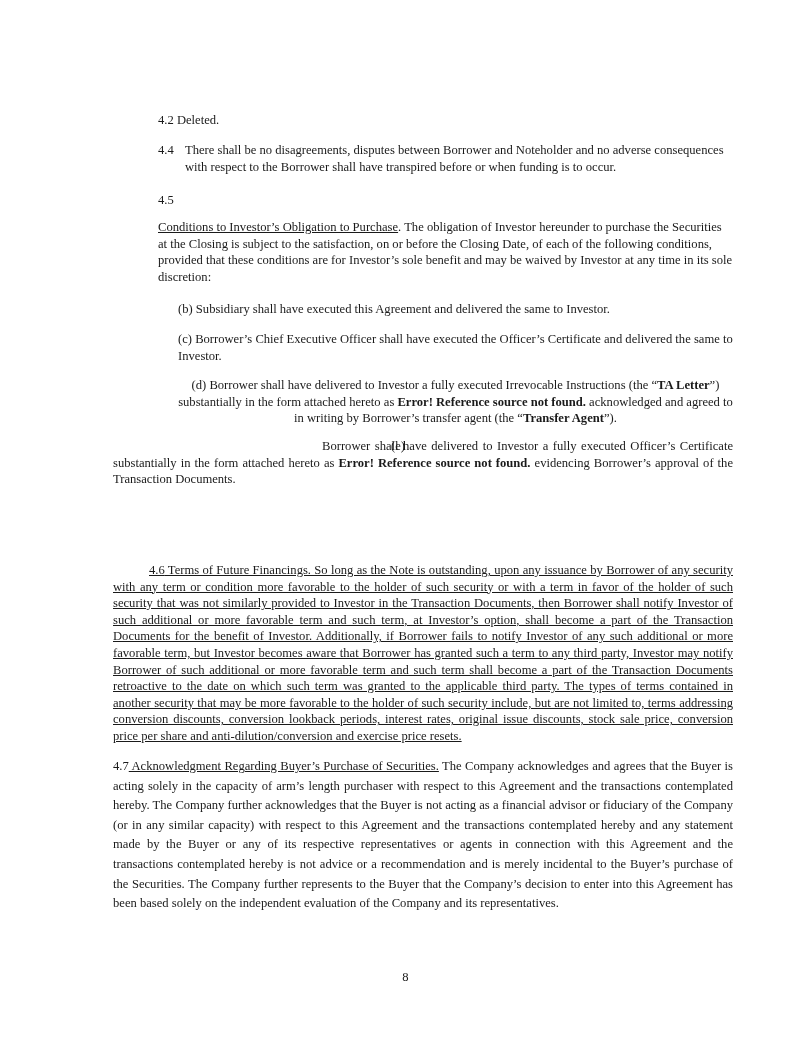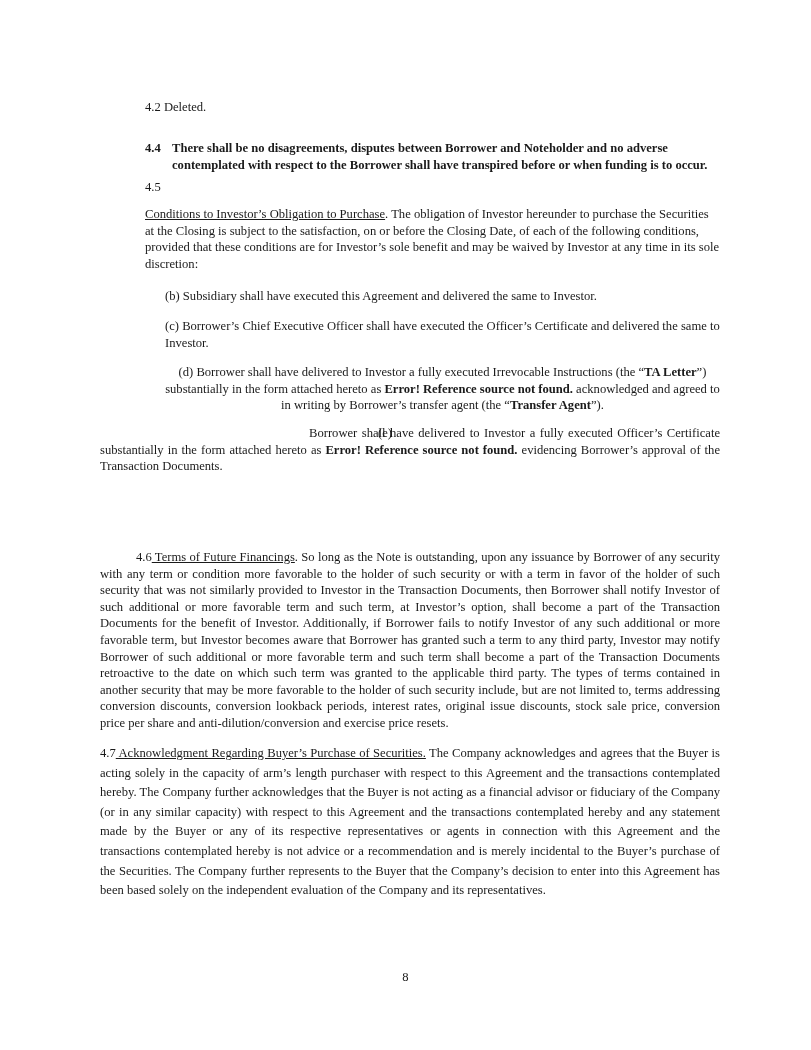--- a/index.html
+++ b/index.html
@@ -17,21 +17,21 @@
       font-size: 12.6px;
       line-height: 16.6px;
     }
     .page {
       position: absolute;
       left: 0; top: 0;
       width: 811px; height: 1050px;
     }
     .blk {
       position: absolute;
-      margin: 4px;
+      margin: 17px;
     }
     .justify { text-align: justify; text-align-last: left; }
     .u { text-decoration: underline; }
     .b { font-weight: bold; }
     .hang {
       display: flex;
     }
     .hang .num { width: 27px; flex: 0 0 27px; }
     .hang .txt { flex: 1; }
     .tabnum { display: inline-block; width: 70px; }
@@ -45,23 +45,23 @@
 </head>
 <body>
 
 <div class="page">
 
   <p class="blk" style="left:141px; top:95px; width:590px;">
     <span>4.2</span>
     <span>Deleted.</span>
   </p>
 
-  <div class="blk hang" style="left:141px; top:136px; width:570px;font-weight:bold;">
+  <div class="blk hang" style="left:141px; top:125px; width:570px;">
     <span class="num">4.4</span>
-    <span class="txt">There shall be no disagreements, disputes between Borrower and Noteholder and no adverse contemplated with respect to the Borrower shall have transpired before or when funding is to occur.</span>
+    <span class="txt">There shall be no disagreements, disputes between Borrower and Noteholder and no adverse consequences with respect to the Borrower shall have transpired before or when funding is to occur.</span>
   </div>
 
   <div class="blk hang" style="left:141px; top:175px; width:575px;flex-direction:column;">
     <span class="num">4.5</span>
     <span class="txt">
       <span class="u">Conditions to Investor’s Obligation to Purchase</span><span>. The obligation of Investor hereunder to purchase the Securities at the Closing is subject to the satisfaction, on or before the Closing Date, of each of the following conditions, provided that these conditions are for Investor’s sole benefit and may be waived by Investor at any time in its sole discretion:</span>
     </span>
   </div>
 
 
@@ -71,21 +71,21 @@
 
   <p class="blk" style="left:161px; top:360px; width:555px;text-align:center;">
     <span>(d) Borrower shall have delivered to Investor a fully executed Irrevocable Instructions (the “</span><span class="b">TA Letter</span><span>”) substantially in the form attached hereto as </span><span class="b">Error! Reference source not found.</span><span> acknowledged and agreed to in writing by Borrower’s transfer agent (the “</span><span class="b">Transfer Agent</span><span>”).</span>
   </p>
 
   <p class="blk justify" style="left:96px; top:421px; width:620px; text-indent:139px;">
     <span class="tabnum">(e)</span><span>Borrower shall have delivered to Investor a fully executed Officer’s Certificate substantially in the form attached hereto as </span><span class="b">Error! Reference source not found.</span><span> evidencing Borrower’s approval of the Transaction Documents.</span>
   </p>
 
 
-  <p class="blk justify" style="left:96px; top:545px; width:620px; text-indent:36px;">
+  <p class="blk justify" style="left:96px; top:545px; width:620px; text-indent:36px;text-decoration:underline;">
     <span>4.6</span><span class="u"> Terms of Future Financings</span><span>. So long as the Note is outstanding, upon any issuance by Borrower of any security with any term or condition more favorable to the holder of such security or with a term in favor of the holder of such security that was not similarly provided to Investor in the Transaction Documents, then Borrower shall notify Investor of such additional or more favorable term and such term, at Investor’s option, shall become a part of the Transaction Documents for the benefit of Investor. Additionally, if Borrower fails to notify Investor of any such additional or more favorable term, but Investor becomes aware that Borrower has granted such a term to any third party, Investor may notify Borrower of such additional or more favorable term and such term shall become a part of the Transaction Documents retroactive to the date on which such term was granted to the applicable third party. The types of terms contained in another security that may be more favorable to the holder of such security include, but are not limited to, terms addressing conversion discounts, conversion lookback periods, interest rates, original issue discounts, stock sale price, conversion price per share and anti-dilution/conversion and exercise price resets.</span>
   </p>
 
   <p class="blk justify" style="left:96px; top:740px; width:620px; line-height:19.6px;">
     <span>4.7</span><span class="u"> Acknowledgment Regarding Buyer’s Purchase of Securities.</span><span> The Company acknowledges and agrees that the Buyer is acting solely in the capacity of arm’s length purchaser with respect to this Agreement and the transactions contemplated hereby. The Company further acknowledges that the Buyer is not acting as a financial advisor or fiduciary of the Company (or in any similar capacity) with respect to this Agreement and the transactions contemplated hereby and any statement made by the Buyer or any of its respective representatives or agents in connection with this Agreement and the transactions contemplated hereby is not advice or a recommendation and is merely incidental to the Buyer’s purchase of the Securities. The Company further represents to the Buyer that the Company’s decision to enter into this Agreement has been based solely on the independent evaluation of the Company and its representatives.</span>
   </p>
 
   <div class="page-number">8</div>
 
 </div>

